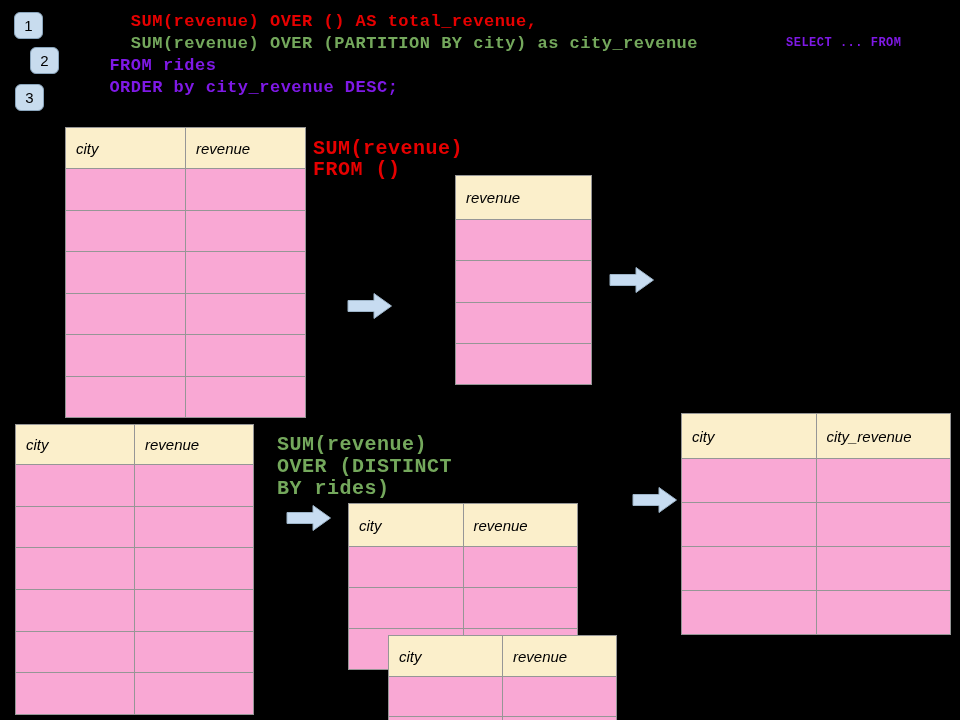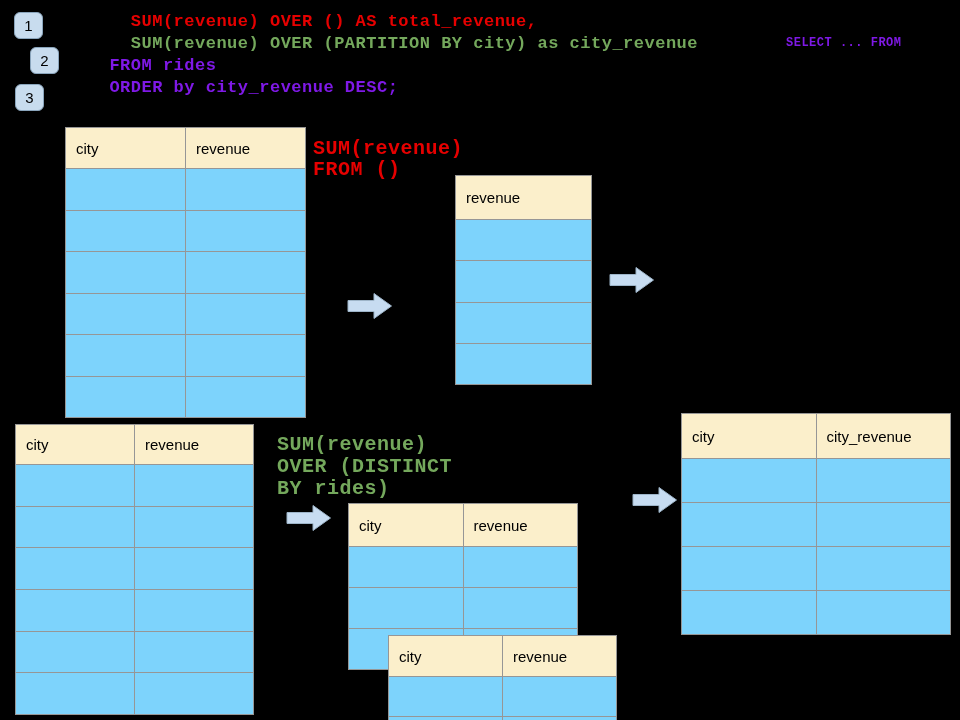--- a/index.html
+++ b/index.html
@@ -17,22 +17,22 @@
   .label-partition{left:277px;top:434px;color:var(--green);line-height:22px;}
   .purple{color:var(--purple);} .red{color:var(--red);} .green{color:var(--green);}
 
   
   .badge{position:absolute;width:27px;height:25px;border-radius:6px;
          background:var(--badge_bg);border:1px solid var(--badge_border);
          color:#000;font-size:15px;display:flex;align-items:center;justify-content:center;}
   .b1{left:14px;top:12px;} .b2{left:30px;top:47px;} .b3{left:15px;top:84px;}
 
   
-  .tbl{position:absolute;background:#7dd3fc;border:1px solid var(--table_border);
-       box-sizing:border-box;}
+  .tbl{position:absolute;background:#f9a8d4;border:1px solid var(--table_border);
+       box-sizing:border-box;font-style:italic;}
   .tbl .tr{display:flex;border-top:1px solid var(--table_border);box-sizing:border-box;}
   .tbl .tr:first-child{border-top:none;}
   .tbl .td{flex:1;border-left:1px solid var(--table_border);box-sizing:border-box;}
   .tbl .td:first-child{border-left:none;}
   .tbl .th{background:var(--header_bg);color:#000;font-size:15px;
            display:flex;align-items:center;padding-left:10px;}
   .t1{left:65px;top:127px;width:241px;}      .t1 .tr{height:41.5px;} .t1 .th-row{height:40px;}
   .t2{left:455px;top:175px;width:137px;}     .t2 .tr{height:41.3px;} .t2 .th-row{height:43px;}
   .t3{left:15px;top:424px;width:239px;}      .t3 .tr{height:41.7px;} .t3 .th-row{height:39px;}
   .t4{left:348px;top:503px;width:230px;z-index:1;} .t4 .tr{height:41px;} .t4 .th-row{height:42px;}

